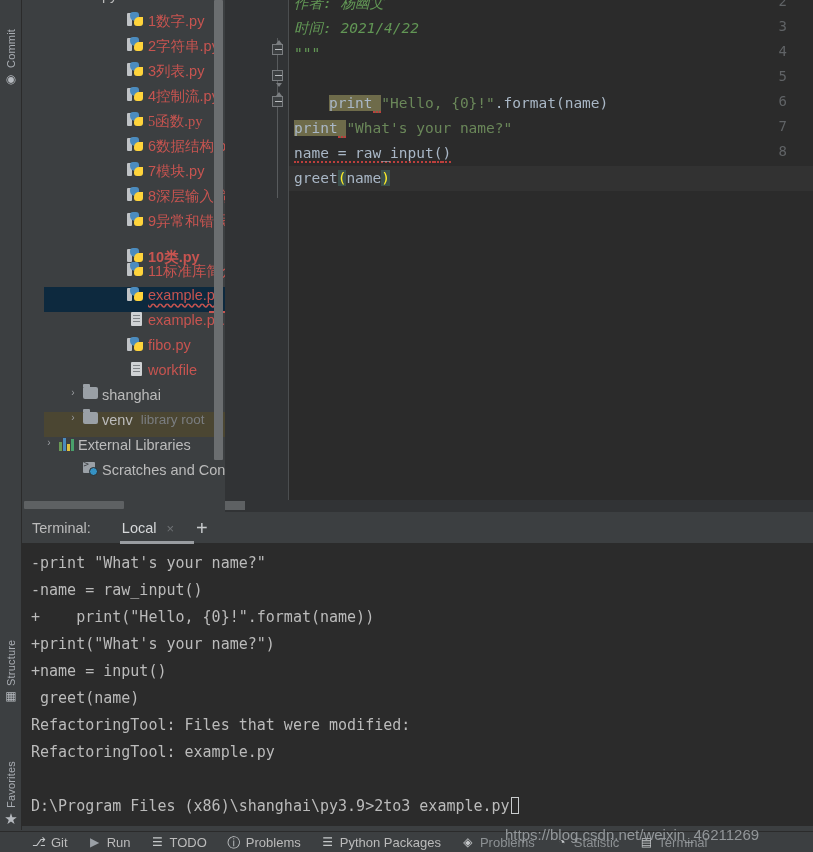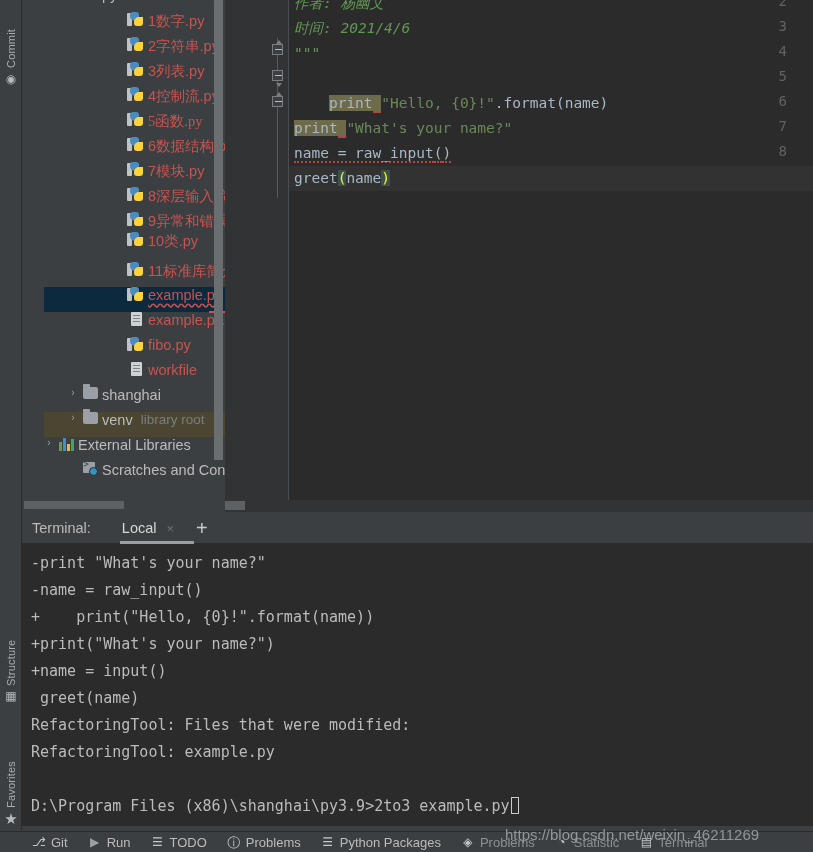--- a/index.html
+++ b/index.html
@@ -365,21 +365,21 @@
       </div>
     <div class="fold down" style="top:70px">
         <div class="box"></div>
       </div>
     <div class="fold up" style="top:96px">
         <div class="box"></div>
       </div>
 
     <div id="code-area">
       <div class="cl comment" style="top:-9px">作者: 杨幽文</div>
-      <div class="cl comment" style="top:16px">时间: 2021/4/6</div>
+      <div class="cl comment" style="top:16px">时间: 2021/4/22</div>
       <div class="cl comment" style="top:41px">"""</div>
 
 
       <div class="cl" style="top:91px"><span>    </span><span class="tok-err">print</span><span class="tok-err squig"> </span><span class="str">"Hello, {0}!"</span><span>.format(name)</span></div>
 
       <div class="cl" style="top:116px"><span class="tok-err">print</span><span class="tok-err squig"> </span><span class="str">"What's your name?"</span></div>
 
       <div class="cl" style="top:141px"><span class="squig">name = raw_input</span><span class="squig">(</span><span class="squig">)</span></div>
 
       <div class="cl hl" style="top:166px"><span>greet</span><span class="paren-hl">(</span><span>name</span><span class="paren-hl">)</span></div>
@@ -491,21 +491,21 @@
           <span class="arrow blank" style="margin-left: 68px;">›</span>
           <span class="ficon">
             <span class="pyicon">
               <span class="pp"></span>
               <span class="pg"></span>
               <span class="py"></span>
             </span>
           </span>
           <span class="tlabel red">9异常和错误.py</span>
         </div>
-        <div class="trow" style="top: 232px;">
+        <div class="trow" style="top: 248px; font-weight: bold;">
           <span class="arrow blank" style="margin-left: 68px;">›</span>
           <span class="ficon">
             <span class="pyicon">
               <span class="pp"></span>
               <span class="pg"></span>
               <span class="py"></span>
             </span>
           </span>
           <span class="tlabel red">10类.py</span>
         </div>

